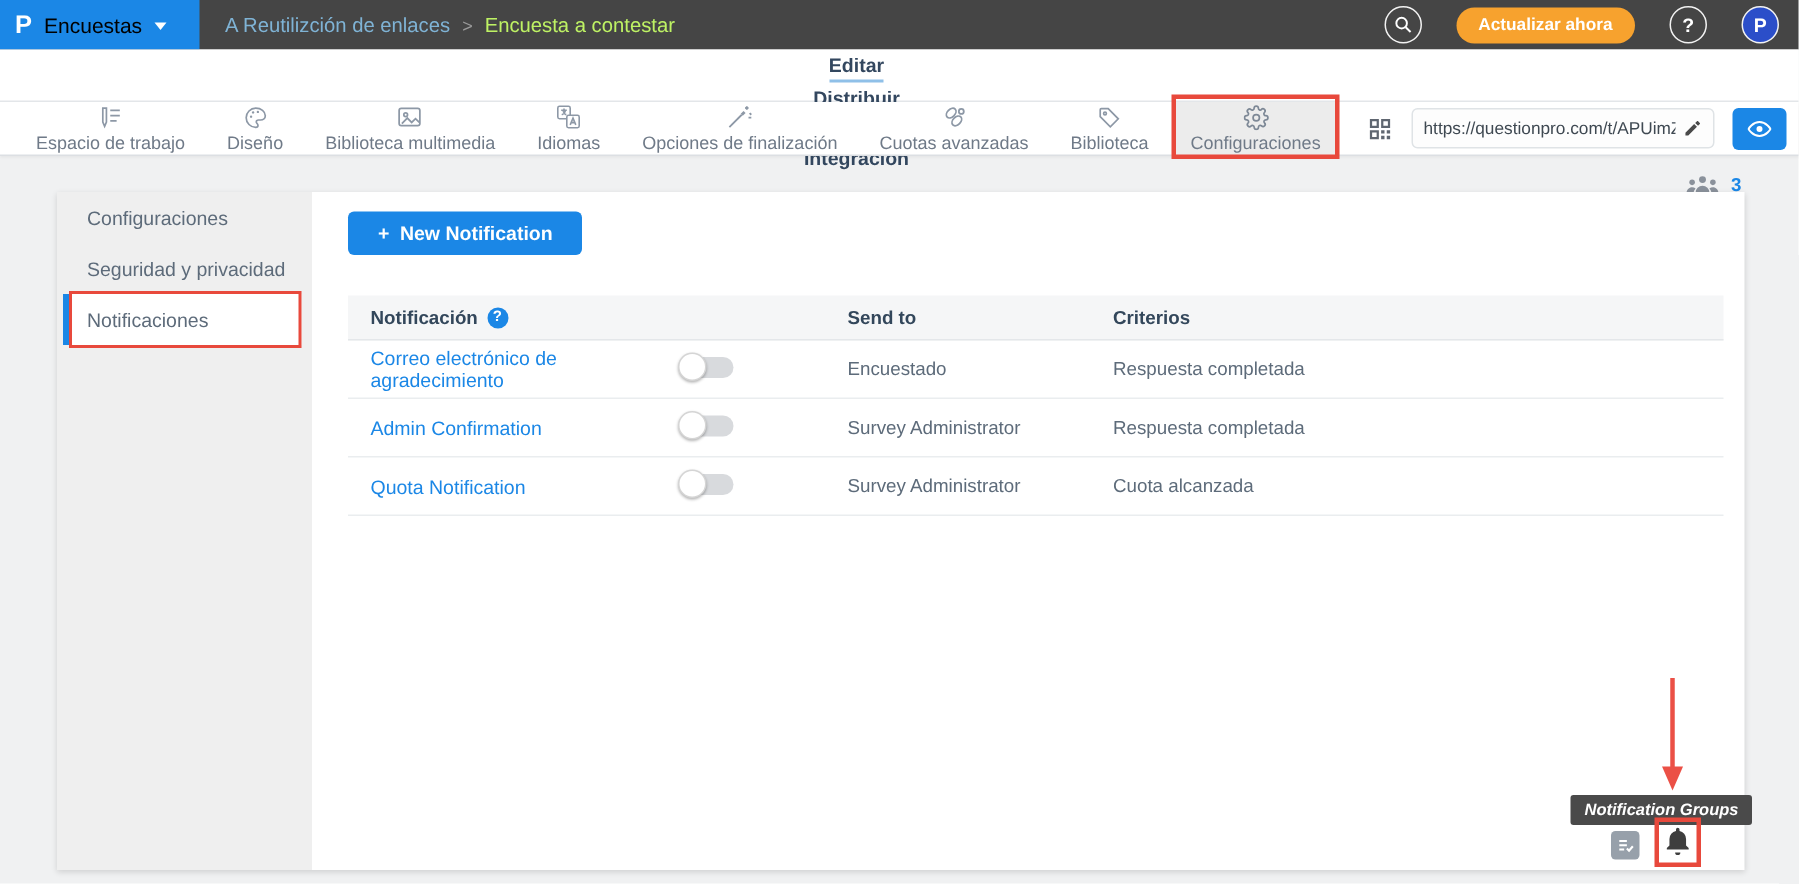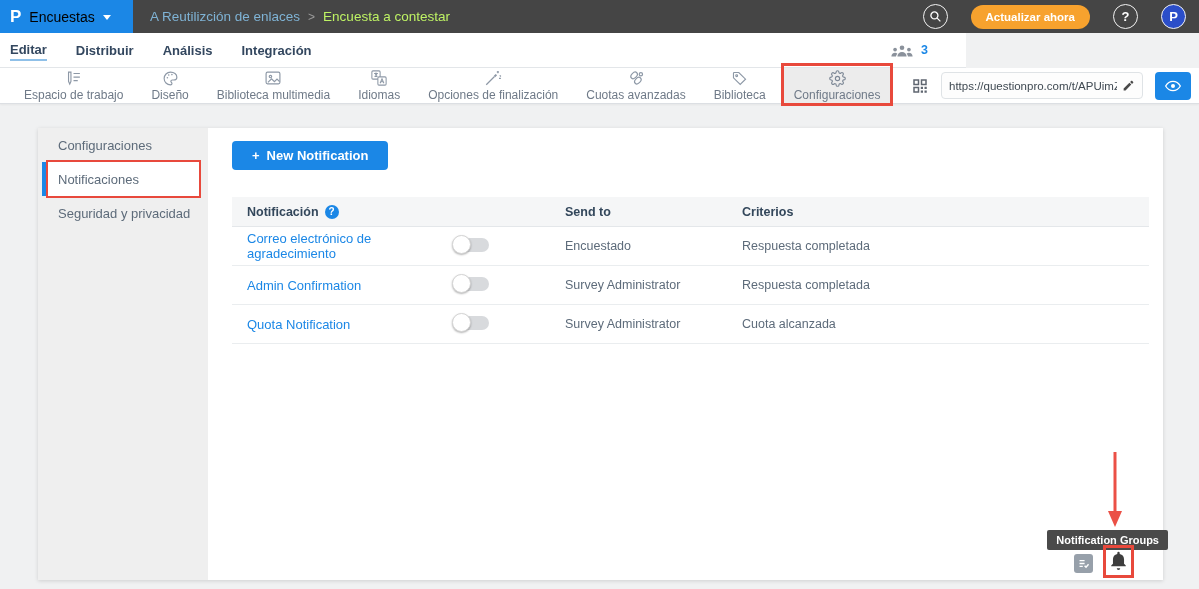--- a/index.html
+++ b/index.html
@@ -16,21 +16,21 @@
   .breadcrumb { display:flex; align-items:center; gap:8px; margin-left:17px; font-size:13.5px;justify-content:space-between; }
   .crumb-parent { color:#7fb3d5; text-decoration:none; }
   .crumb-sep { color:#9b9b9b; font-size:12px; }
   .crumb-current { color:#bef264; }
   .topbar-right { margin-left:auto; display:flex; align-items:center; gap:23px; margin-right:13px; }
   .circle-btn { width:25px; height:25px; border-radius:50%; border:1.5px solid #f2f2f2; background:transparent; display:flex; align-items:center; justify-content:center; color:#fff; font-size:13px; font-weight:bold; cursor:pointer; }
   .update-btn { height:24px; border:none; border-radius:12px; background:#f7a22e; color:#fff; font-size:11.5px; font-weight:bold; padding:0 15px; cursor:pointer; font-family:"Liberation Sans",sans-serif; }
   .account-btn { background:#2b4ec9; }
 
   
-  .tabsrow { position:absolute; left:0; top:33px; width:966px; height:35px; background:#fff; border-bottom:1px solid #e3e6e9; display:flex; align-items:center; padding:0 38px 0 10px; }
+  .tabsrow { position:absolute; left:0; top:33px; width:1199px; height:35px; background:#fff; border-bottom:1px solid #e3e6e9; display:flex; align-items:center; padding:0 38px 0 10px;flex-direction:column; }
   .tab { font-size:13px; font-weight:bold; color:#33475f; margin-right:29px; text-decoration:none; padding:3px 0 2px; cursor:pointer; }
   .tab.active { border-bottom:2px solid #8fc0e8; }
   .collab { margin-left:auto; display:flex; align-items:center; gap:7px; cursor:pointer; }
   .collab-count { color:#1b87e6; font-size:12.5px; font-weight:bold; }
 
   
   .toolbar { position:absolute; left:0; top:68px; width:1199px; height:36px; background:#fff; border-bottom:1px solid #dcdfe3; box-shadow:0 1px 2px rgba(0,0,0,.05); display:flex; align-items:center; padding-left:14px; }
   .titem { height:36px; display:flex; flex-direction:column; align-items:center; justify-content:center; gap:1px; padding:0 10px; margin-right:8px; cursor:pointer; position:relative; }
   .titem .ticon { height:17px; display:flex; align-items:center; }
   .titem svg { display:block; }
@@ -59,21 +59,21 @@
   .trow { display:grid; grid-template-columns:206px 112px 177px 1fr; padding-left:15px; height:39px; align-items:center; border-bottom:1px solid #eaedef; font-size:12.5px; color:#5d6b7a; }
   .trow a { color:#1b87e6; font-size:13px; text-decoration:none; cursor:pointer; }
   .toggle { position:relative; display:inline-block; width:36px; height:14px; background:#d8dadd; border-radius:7px; cursor:pointer; }
   .toggle .knob { position:absolute; left:-1px; top:-3px; width:19px; height:19px; border-radius:50%; background:#fff; border:1px solid #d5d5d5; box-shadow:0 1px 2px rgba(0,0,0,.3); }
 
   
   .bottom-icons { position:absolute; right:31px; bottom:4px; display:flex; align-items:flex-end; gap:12px; }
   .checklist-btn { width:19px; height:19px; border-radius:3px; background:#97a0aa; display:flex; align-items:center; justify-content:center; border:none; cursor:pointer; margin-bottom:3px; }
   .bell-btn { position:relative; background:none; border:none; cursor:pointer; padding:2px 4px; }
   .bell-btn.annotated::after { content:""; position:absolute; inset:-3px -2px -2px -2px; border:3px solid #e8493c; pointer-events:none; }
-  .tooltip { position:absolute; right:-5px; bottom:30px; background:#4a4a4a; color:#fff; font-size:11px; font-weight:bold; padding:4px 9px; border-radius:2px; white-space:nowrap; }
+  .tooltip { position:absolute; right:-5px; bottom:30px; background:#4a4a4a; color:#fff; font-size:11px; font-weight:bold; padding:4px 9px; border-radius:2px; white-space:nowrap;font-style:italic; }
   .annot-arrow { position:absolute; right:40px; top:324px; pointer-events:none; }
 </style>
 </head>
 <body>
 
 <div class="screen">
 
   <header class="topbar">
     <div class="product-switcher">
       <span class="qp-logo">P</span>
@@ -214,25 +214,25 @@
           </svg>
       </button>
     </div>
   </div>
 
   <div class="card">
     <aside class="sidebar">
       <div class="side-item">
         <span>Configuraciones</span>
       </div>
+      <div class="side-item">
+        <span>Seguridad y privacidad</span>
+      </div>
       <div class="side-item active annotated">
         <span>Notificaciones</span>
-      </div>
-      <div class="side-item">
-        <span>Seguridad y privacidad</span>
       </div>
     </aside>
 
     <main class="content">
       <button class="new-btn">
         <span>+</span>
         <span>New Notification</span>
       </button>
 
       <div class="table">

